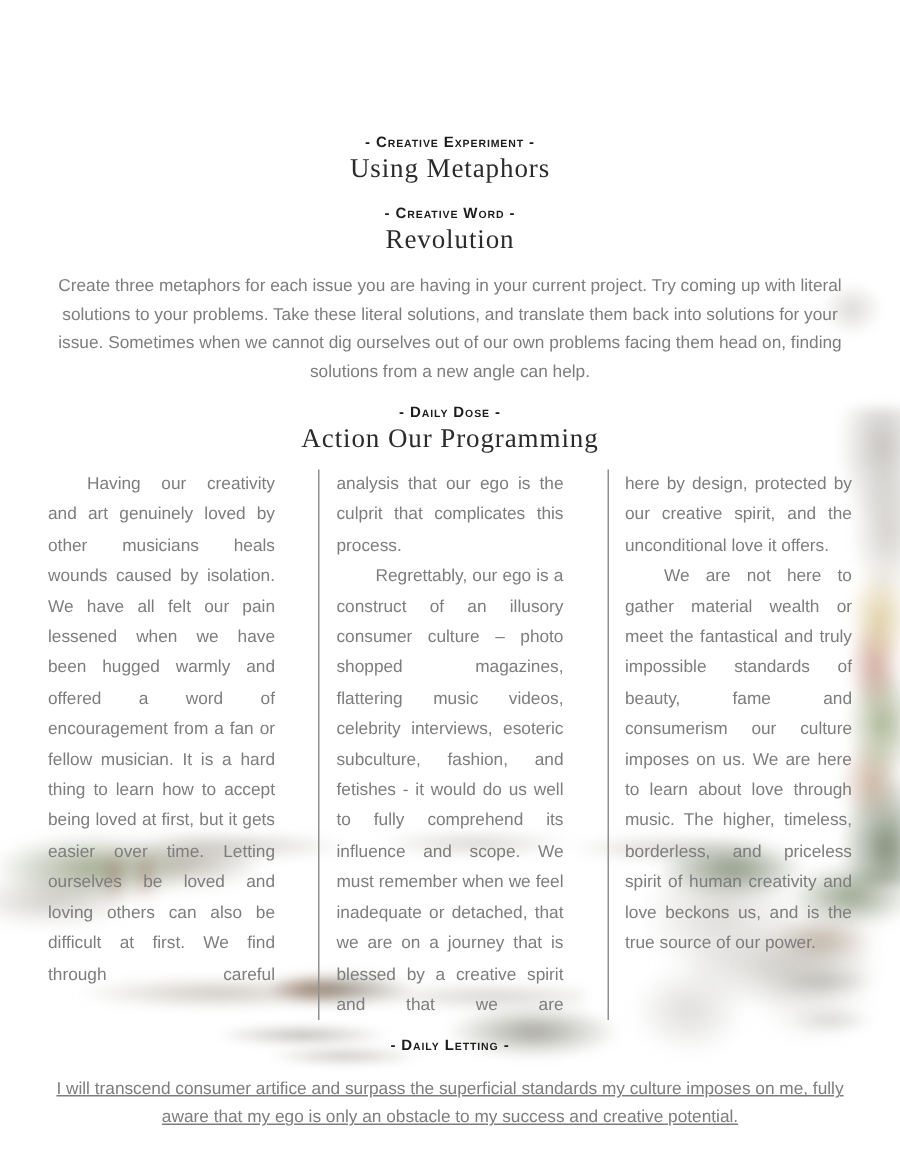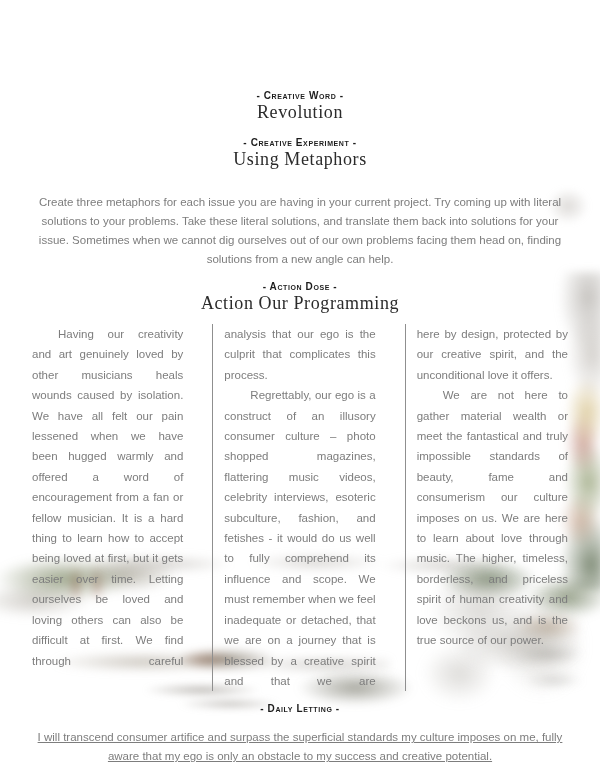--- a/index.html
+++ b/index.html
@@ -113,21 +113,21 @@
     font-weight:400;
     font-size:18px;
     letter-spacing:0.6px;
     color:#2b2b2b;
     margin:1px 0 0 0;
   }
   .sec { margin:0; }
   .sec + .sec { margin-top:14px; }
 
   .intro {
-    width:532px; margin:23px auto 0;
+    width:532px; margin:12px auto 0;
     font-size:11.5px; line-height:19px;
     font-weight:400;
     color:#7d7d7d;
     text-align:center;
   }
   .sec-dose { margin-top:12px; }
 
   .columns {
     width:536px; margin:10px auto 0;
     display:flex; align-items:stretch;
@@ -170,33 +170,33 @@
   <div class="decor d-right-foliage-blob"></div>
   <div class="decor d-band2-left"></div>
   <div class="decor d-band2-right-wash"></div>
   <div class="decor d-bottom-streaks"></div>
   <div class="decor d-bottom-darkblob"></div>
   <div class="decor d-bottomright-streaks"></div>
 
   <main class="content">
 
     <section class="sec">
+      <div class="sec-label">- Creative Experiment -</div>
+      <h1 class="sec-title">Using Metaphors</h1>
+    </section>
+
+    <section class="sec">
       <div class="sec-label">- Creative Word -</div>
       <h1 class="sec-title">Revolution</h1>
     </section>
 
-    <section class="sec">
-      <div class="sec-label">- Creative Experiment -</div>
-      <h1 class="sec-title">Using Metaphors</h1>
-    </section>
-
     <p class="intro">Create three metaphors for each issue you are having in your current project. Try coming up with literal solutions to your problems. Take these literal solutions, and translate them back into solutions for your issue. Sometimes when we cannot dig ourselves out of our own problems facing them head on, finding solutions from a new angle can help.</p>
 
     <section class="sec sec-dose">
-      <div class="sec-label">- Action Dose -</div>
+      <div class="sec-label">- Daily Dose -</div>
       <h1 class="sec-title">Action Our Programming</h1>
     </section>
 
     <div class="columns">
       <div class="col">
         <p class="indent cont">Having our creativity and art genuinely loved by other musicians heals wounds caused by isolation. We have all felt our pain lessened when we have been hugged warmly and offered a word of encouragement from a fan or fellow musician. It is a hard thing to learn how to accept being loved at first, but it gets easier over time. Letting ourselves be loved and loving others can also be difficult at first. We find through careful</p>
       </div>
       <div class="col">
         <p>analysis that our ego is the culprit that complicates this process.</p>
         <p class="indent cont">Regrettably, our ego is a construct of an illusory consumer culture – photo shopped magazines, flattering music videos, celebrity interviews, esoteric subculture, fashion, and fetishes - it would do us well to fully comprehend its influence and scope. We must remember when we feel inadequate or detached, that we are on a journey that is blessed by a creative spirit and that we are</p>

